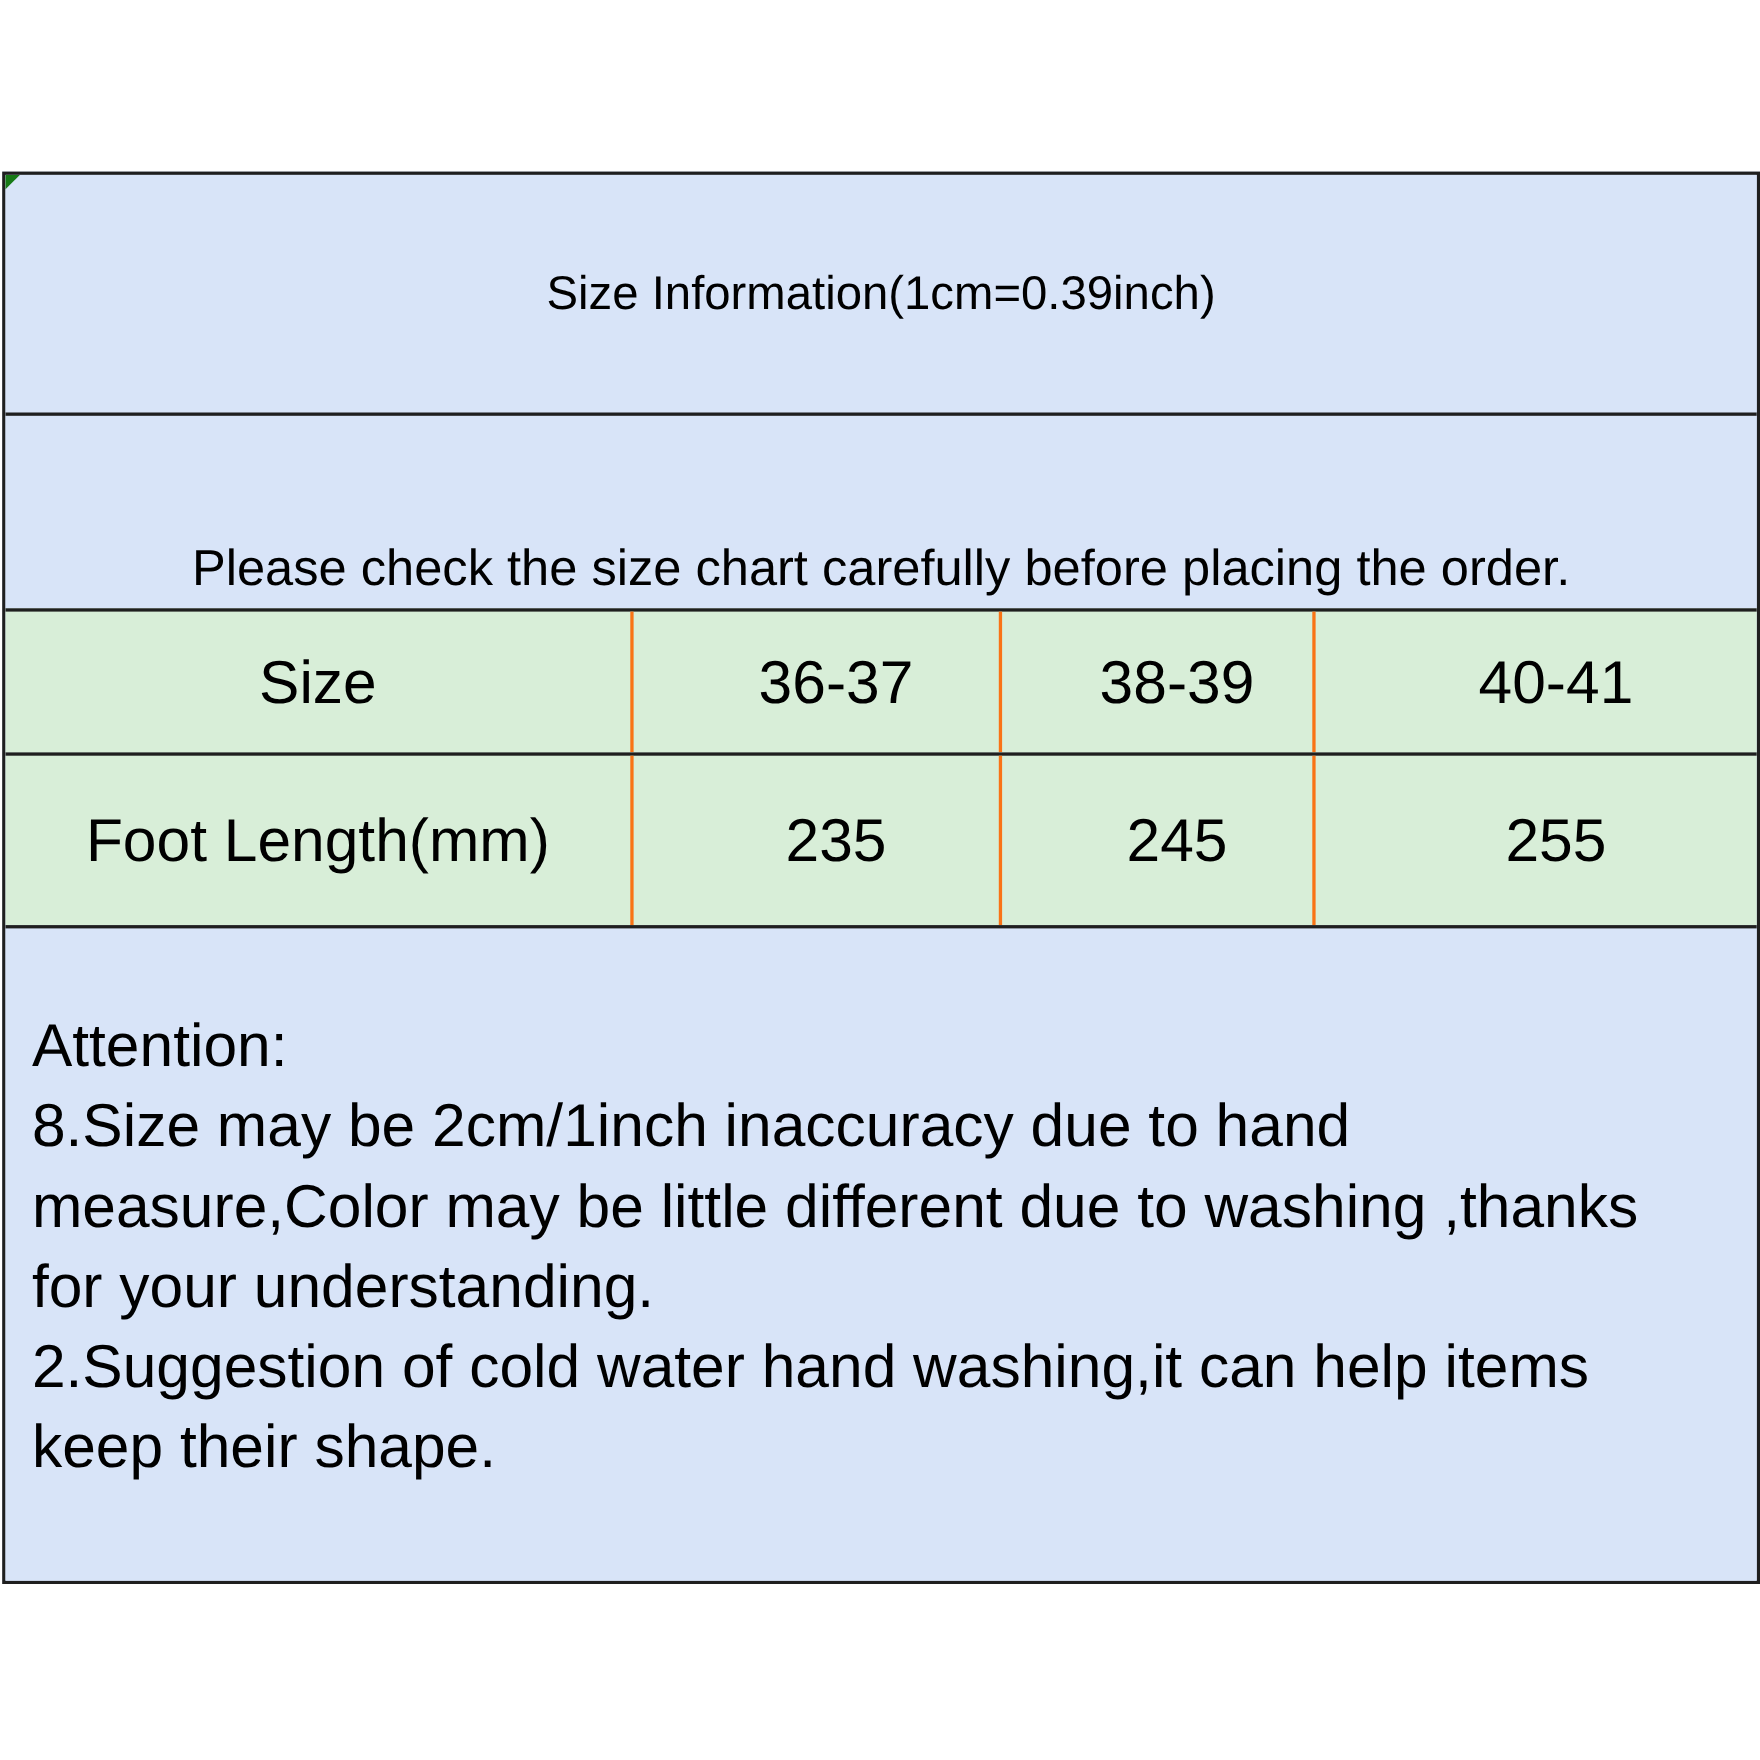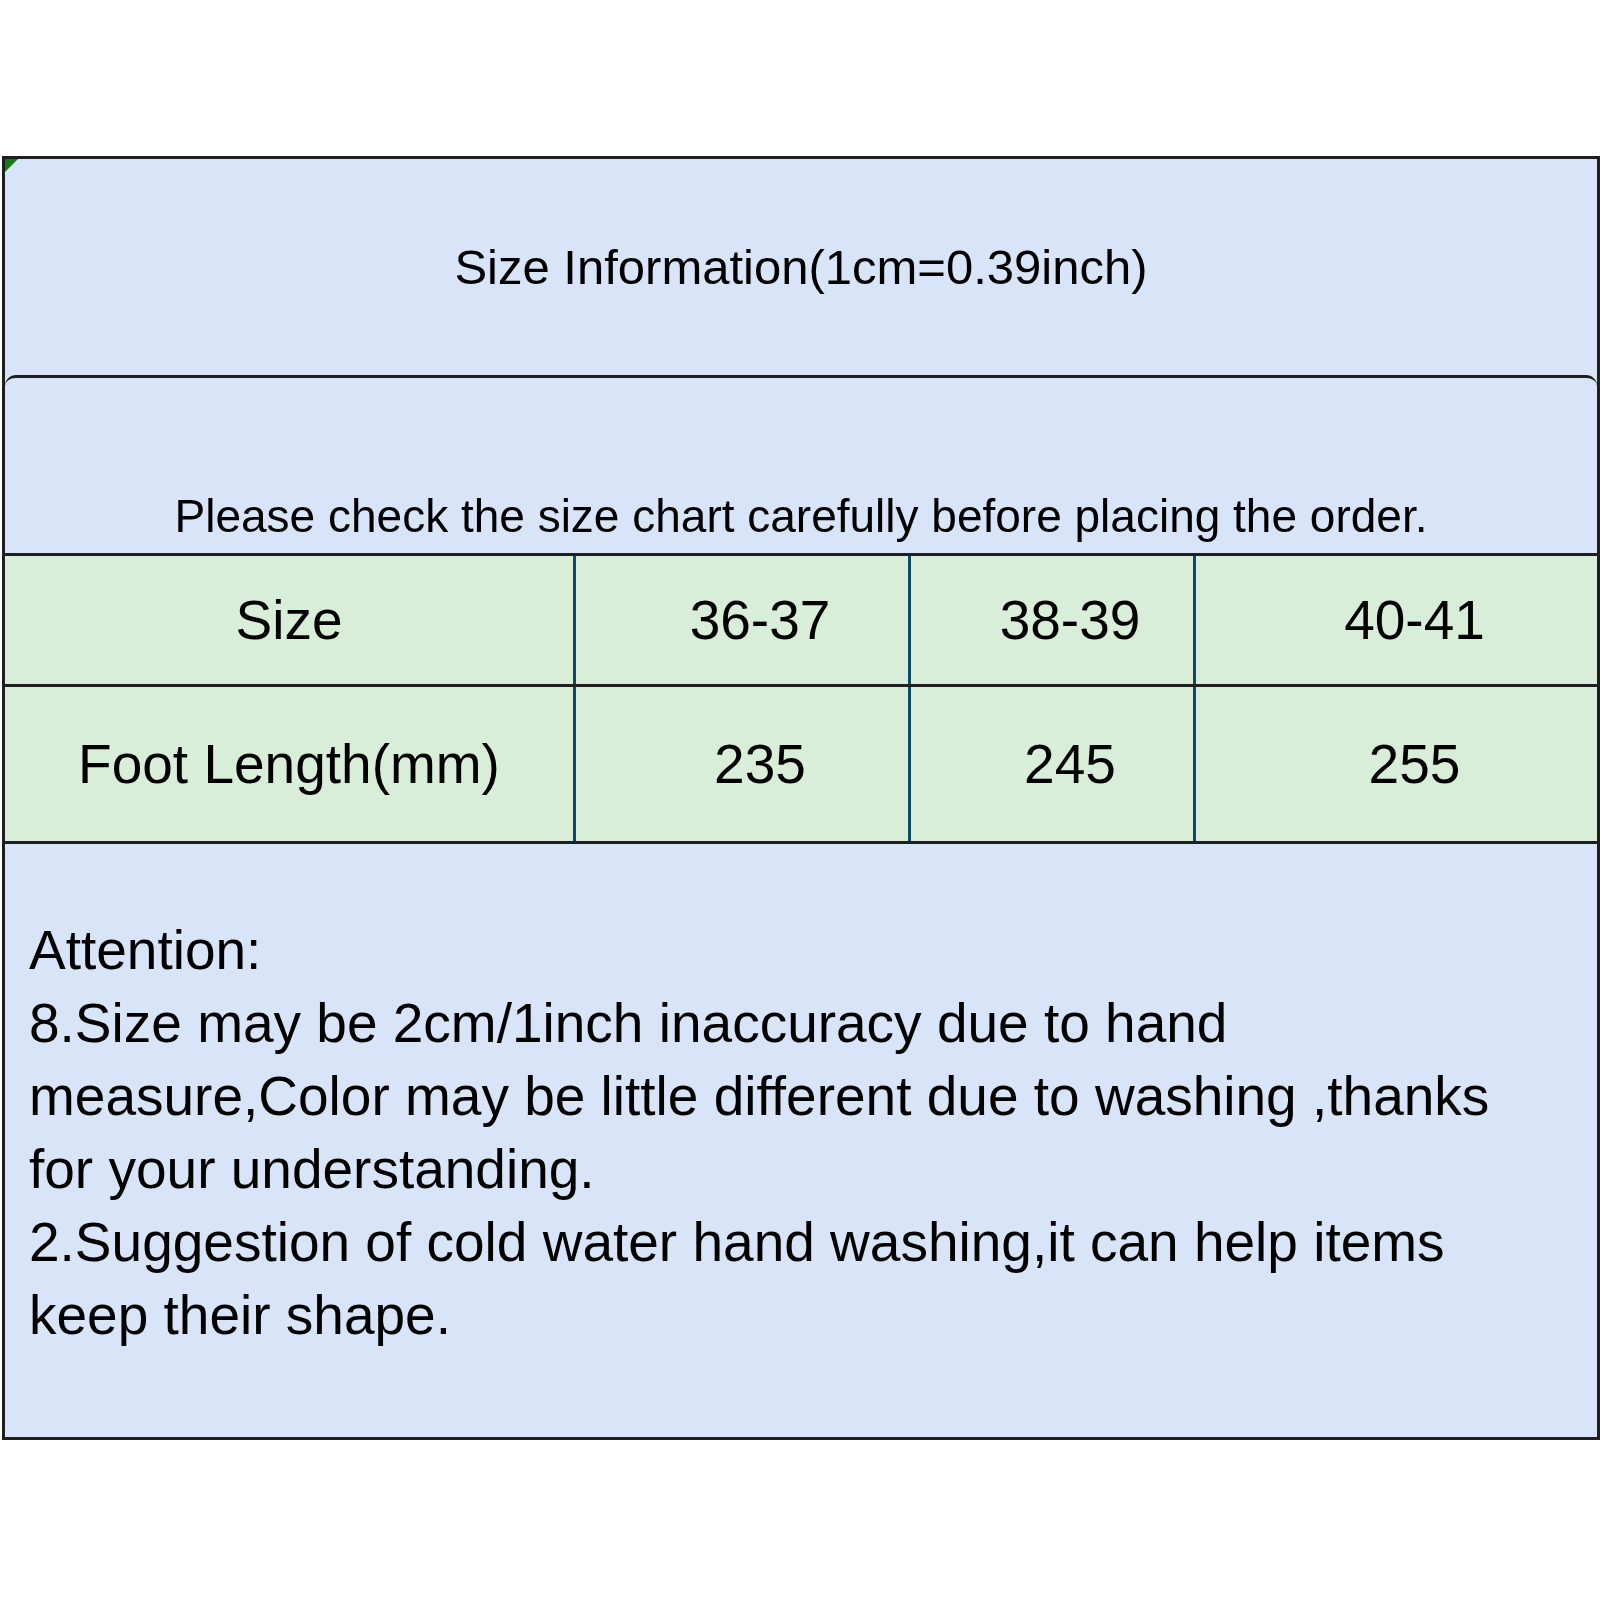--- a/index.html
+++ b/index.html
@@ -40,51 +40,50 @@
     width: 100%;
   }
   .row + .row { border-top: 3px solid #1f1f1f; }
 
   .title-row {
     height: 216px;
     background: #d8e4f8;
     display: flex;
     align-items: center;
     justify-content: center;
-    font-size: 49px;
+    font-size: 43px;
   }
   .notice-row {
     height: 178px;
     background: #d8e4f8;
     display: flex;
     align-items: flex-end;
     justify-content: center;
     padding-bottom: 10px;
     font-size: 46px;
-    border-radius: 11px;
   }
   .grid-row {
     display: flex;
     background: #d8eed8;
     font-size: 55px;
   }
   .size-row { height: 131px; }
   .foot-row { height: 157px; }
   .cell {
     box-sizing: border-box;
     display: flex;
     align-items: center;
     justify-content: center;
     height: 100%;
   }
   .cell.c1 { width: 568px; }
   .cell.c2 { width: 335px; }
   .cell.c3 { width: 285px; }
   .cell.c4 { flex: 1; }
-  .cell + .cell { border-left: 3px solid #0c4a6e; padding-left: 36px; }
+  .cell + .cell { border-left: 3px solid #f97316; padding-left: 36px; }
 
   .attention-row {
     flex: 1;
     background: #d8e4f8;
     padding: 70px 14px 0 24px;
     font-size: 55px;
     line-height: 73px;
   }
   .attention-line { white-space: nowrap; }
 </style>

